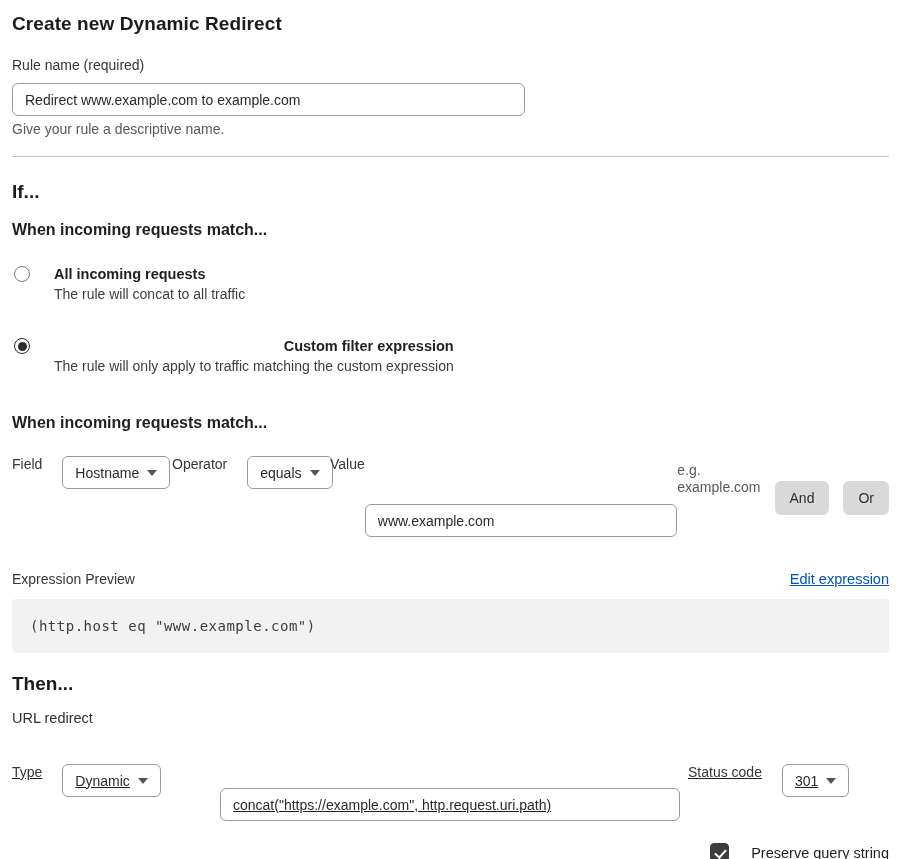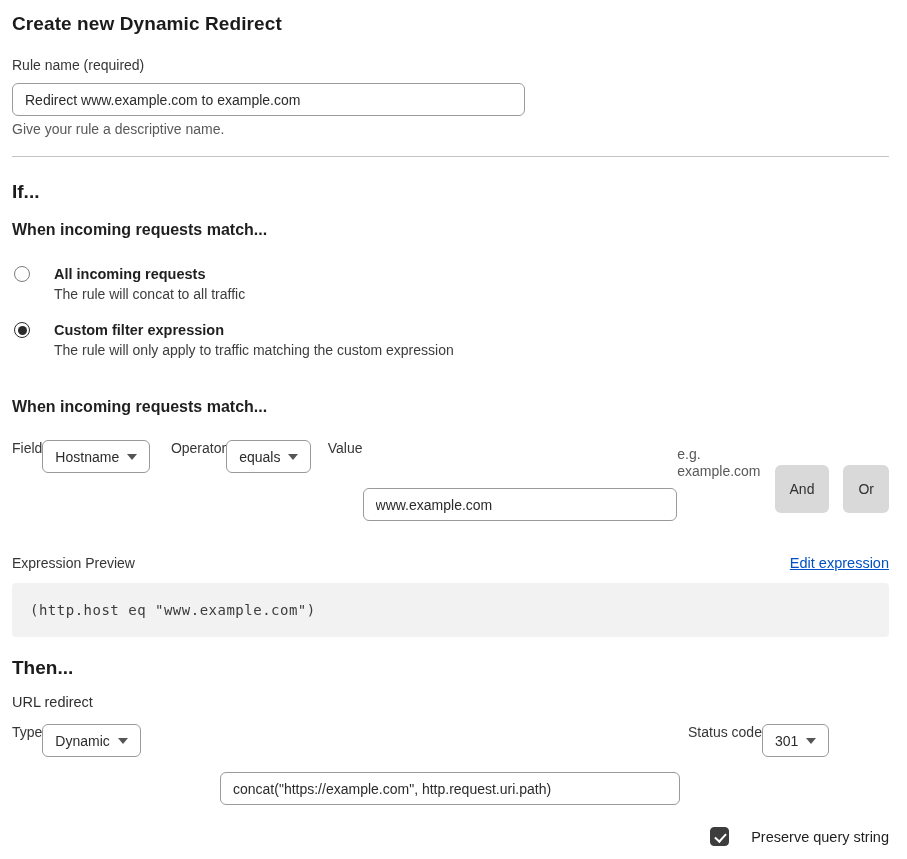--- a/index.html
+++ b/index.html
@@ -72,21 +72,21 @@
     margin-top: 16px;
   }
 
   
   .radio-option {
     display: flex;
     align-items: flex-start;
     margin-top: 24px;
     cursor: pointer;
   }
-  .radio-option + .radio-option { margin-top: 15px; }
+  .radio-option + .radio-option { margin-top: 31px; text-align: right; }
   .radio-circle {
     width: 16px; height: 16px;
     border: 1.5px solid #7c7c7c;
     border-radius: 50%;
     margin: 2px 0 0 2px;
     flex: 0 0 auto;
     position: relative;
     background: #fff;
   }
   .radio-circle[data-checked="true"] { border-color: #2b2b2b; }
@@ -133,32 +133,33 @@
     border-radius: 6px;
     background: #fff;
     display: flex;
     align-items: center;
     justify-content: space-between;
     padding: 0 12px;
     font-size: 14px;
     color: #2b2b2b;
     cursor: pointer;
     user-select: none;
+    margin-left: 20px;
   }
   .chevron {
     width: 0; height: 0;
     border-left: 5px solid transparent;
     border-right: 5px solid transparent;
     border-top: 6px solid #555555;
     margin-left: 8px;
     flex: 0 0 auto;
   }
 
   .gray-btn {
-    height: 48px;
+    height: 34px;
     border: none;
     border-radius: 6px;
     background: #d9d9d9;
     color: #2f2f2f;
     font-size: 14px;
     font-family: "Liberation Sans", "DejaVu Sans", sans-serif;
     padding: 0 15px;
     cursor: pointer;
   }
 
@@ -196,22 +197,23 @@
 
   
   .then-sub {
     font-size: 14.5px;
     line-height: 18px;
     color: #2f2f2f;
     margin-top: 13px;
   }
   .then-row {
     display: flex;
-    align-items: flex-start;
+    align-items: center;
     margin-top: 13px;
+    text-decoration: underline;
   }
   .col-type { width: 200px; margin-right: 8px; }
   .col-expression { width: 460px; margin-right: 8px; }
   .col-status { width: 200px; }
 
   
   .checkbox-row {
     display: flex;
     align-items: center;
     margin-top: 22px;

